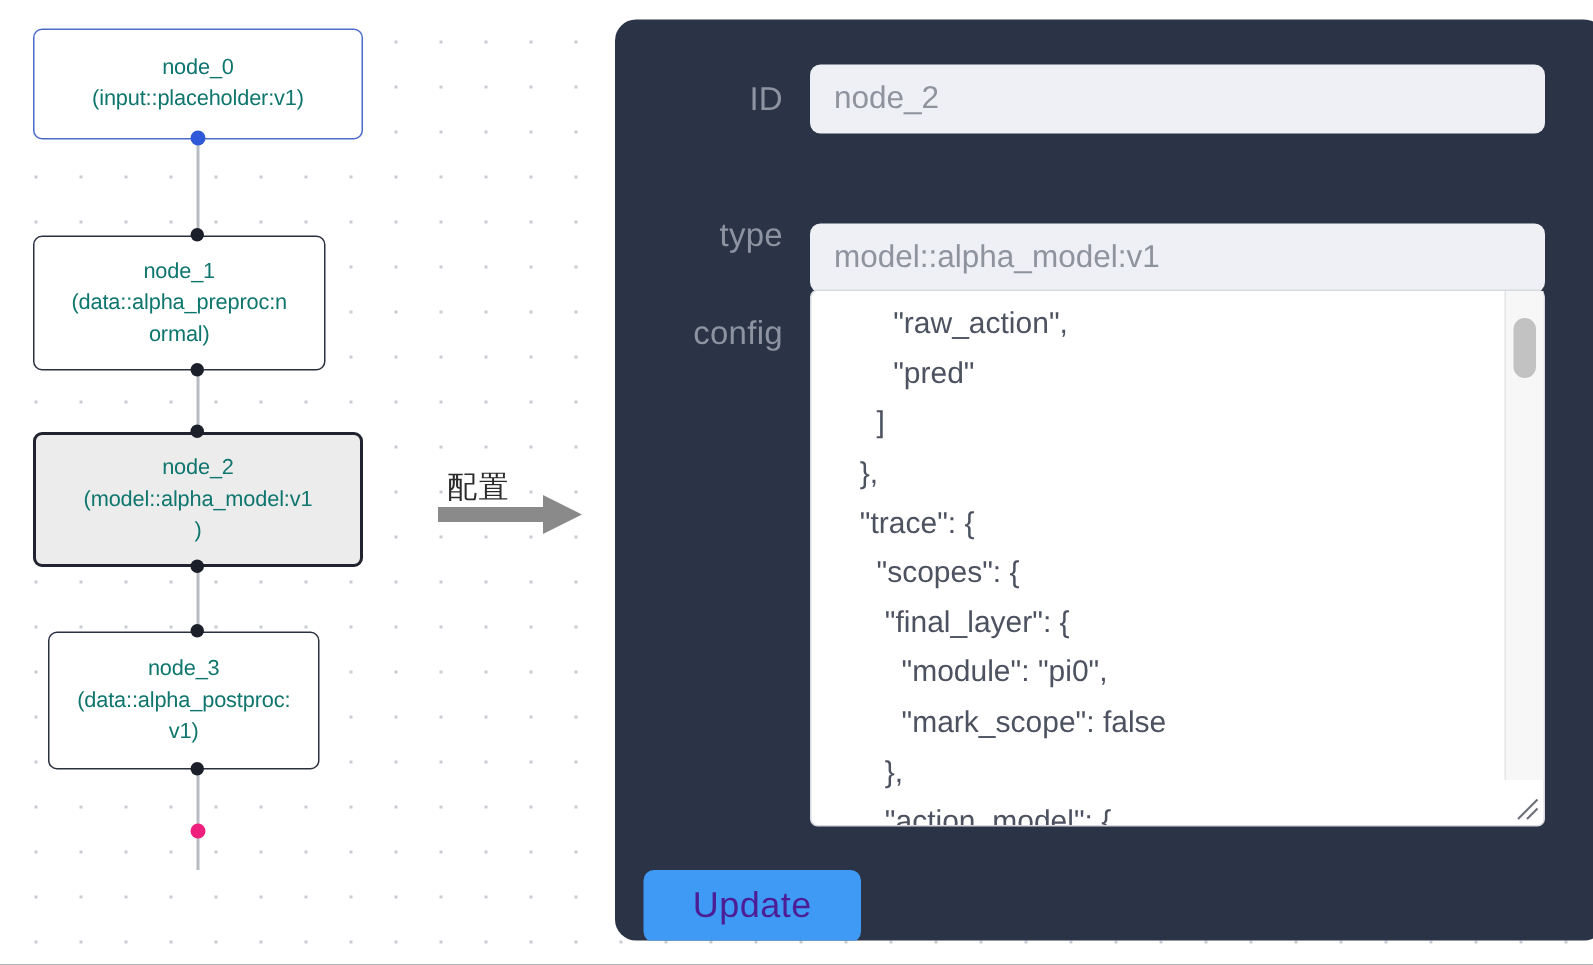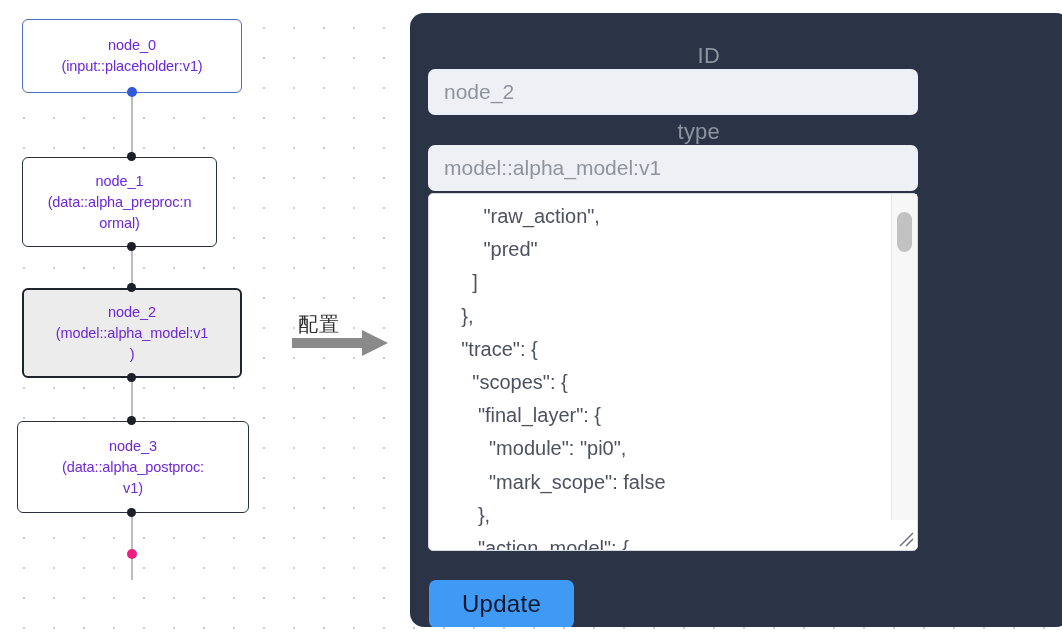--- a/index.html
+++ b/index.html
@@ -32,21 +32,21 @@
     box-sizing: border-box;
     border-radius: 6px;
     background: #ffffff;
     border: 1.6px solid #2b3040;
     display: flex;
     align-items: center;
     justify-content: center;
     text-align: center;
     font-size: 14.5px;
     line-height: 21px;
-    color: #6d28d9;
+    color: #0f766e;
     letter-spacing: -0.1px;
     padding: 2px 6px;
   }
   .node.input-node  { border-color: #4b6dc8; }
   .node.output-node { border-color: #e8539b; border-width: 1.8px; }
   .node.selected    { background: #ececed; border-color: #20242f; border-width: 2.2px; }
   .node .nlabel { display: block; white-space: pre-line; }
 
   
   .dot {
@@ -84,21 +84,20 @@
     width: 660px; height: 614px;
     background: #2b3446;
     border-radius: 14px;
     box-sizing: border-box;
     overflow: hidden;
   }
   .field-row {
     position: absolute;
     display: flex;
     align-items: center;
-    flex-direction: column;
   }
   .field-label {
     color: #8d93a0;
     font-size: 22px;
     text-align: right;
     letter-spacing: 0.2px;
   }
   .text-input {
     box-sizing: border-box;
     background: #eef0f5;
@@ -113,21 +112,21 @@
 
   #row-id    { left: 0px;  top: 30px;  }
   #row-type  { left: 0px;  top: 106px; }
   #row-config{ left: 0px;  top: 180px; }
 
   #label-id   { width: 112px; }
   #label-type { width: 112px; }
   #label-config { width: 112px; align-self: flex-start; padding-top: 16px;}
 
   #input-id   { width: 490px; height: 46px; margin-left: 18px; }
-  #input-type { width: 490px; height: 46px; margin-left: 18px; }
+  #input-type { width: 490px; height: 46px; margin-left: 18px; margin-top: 30px; }
 
   #config-wrap {
     margin-left: 18px;
     position: relative;
     width: 490px;
     height: 358px;
   }
   #config-text {
     box-sizing: border-box;
     width: 490px;
@@ -166,21 +165,21 @@
     width: 20px; height: 20px;
   }
 
   #update-button {
     position: absolute;
     left: 19px; top: 567px;
     width: 145px; height: 48px;
     background: #3f9af5;
     border: none;
     border-radius: 7px;
-    color: #0f172a;
+    color: #4c1d95;
     font-size: 24px;
     font-family: "Liberation Sans", sans-serif;
     letter-spacing: 0.3px;
     cursor: pointer;
     text-align: center;
   }
 </style>
 </head>
 <body>
 
@@ -206,21 +205,21 @@
   <div class="dot" style="left:127px; top:242px;"></div>
 
   <div class="node selected" style="left:22px; top:288px; width:220px; height:90px;">
     <span class="nlabel">node_2
 (model::alpha_model:v1
 )</span>
   </div>
   <div class="dot" style="left:127px; top:283px;"></div>
   <div class="dot" style="left:127px; top:373px;"></div>
 
-  <div class="node" style="left:17px; top:421px; width:232px; height:92px;">
+  <div class="node" style="left:32px; top:421px; width:181px; height:92px;">
     <span class="nlabel">node_3
 (data::alpha_postproc:
 v1)</span>
   </div>
   <div class="dot" style="left:127px; top:416px;"></div>
   <div class="dot" style="left:127px; top:508px;"></div>
 
   <div class="dot pink" style="left:127px; top:549px;"></div>
 
   <div id="arrow-group">
@@ -237,20 +236,21 @@
     <div class="field-label" id="label-id">ID</div>
     <input class="text-input" id="input-id" type="text" value="node_2" style="">
   </div>
 
   <div class="field-row" id="row-type">
     <div class="field-label" id="label-type">type</div>
     <input class="text-input" id="input-type" type="text" value="model::alpha_model:v1" style="">
   </div>
 
   <div class="field-row" id="row-config" style="align-items:flex-start;">
+    <div class="field-label" id="label-config">config</div>
     <div id="config-wrap">
       <div id="config-text">        "raw_action",
         "pred"
       ]
     },
     "trace": {
       "scopes": {
        "final_layer": {
          "module": "pi0",
          "mark_scope": false

